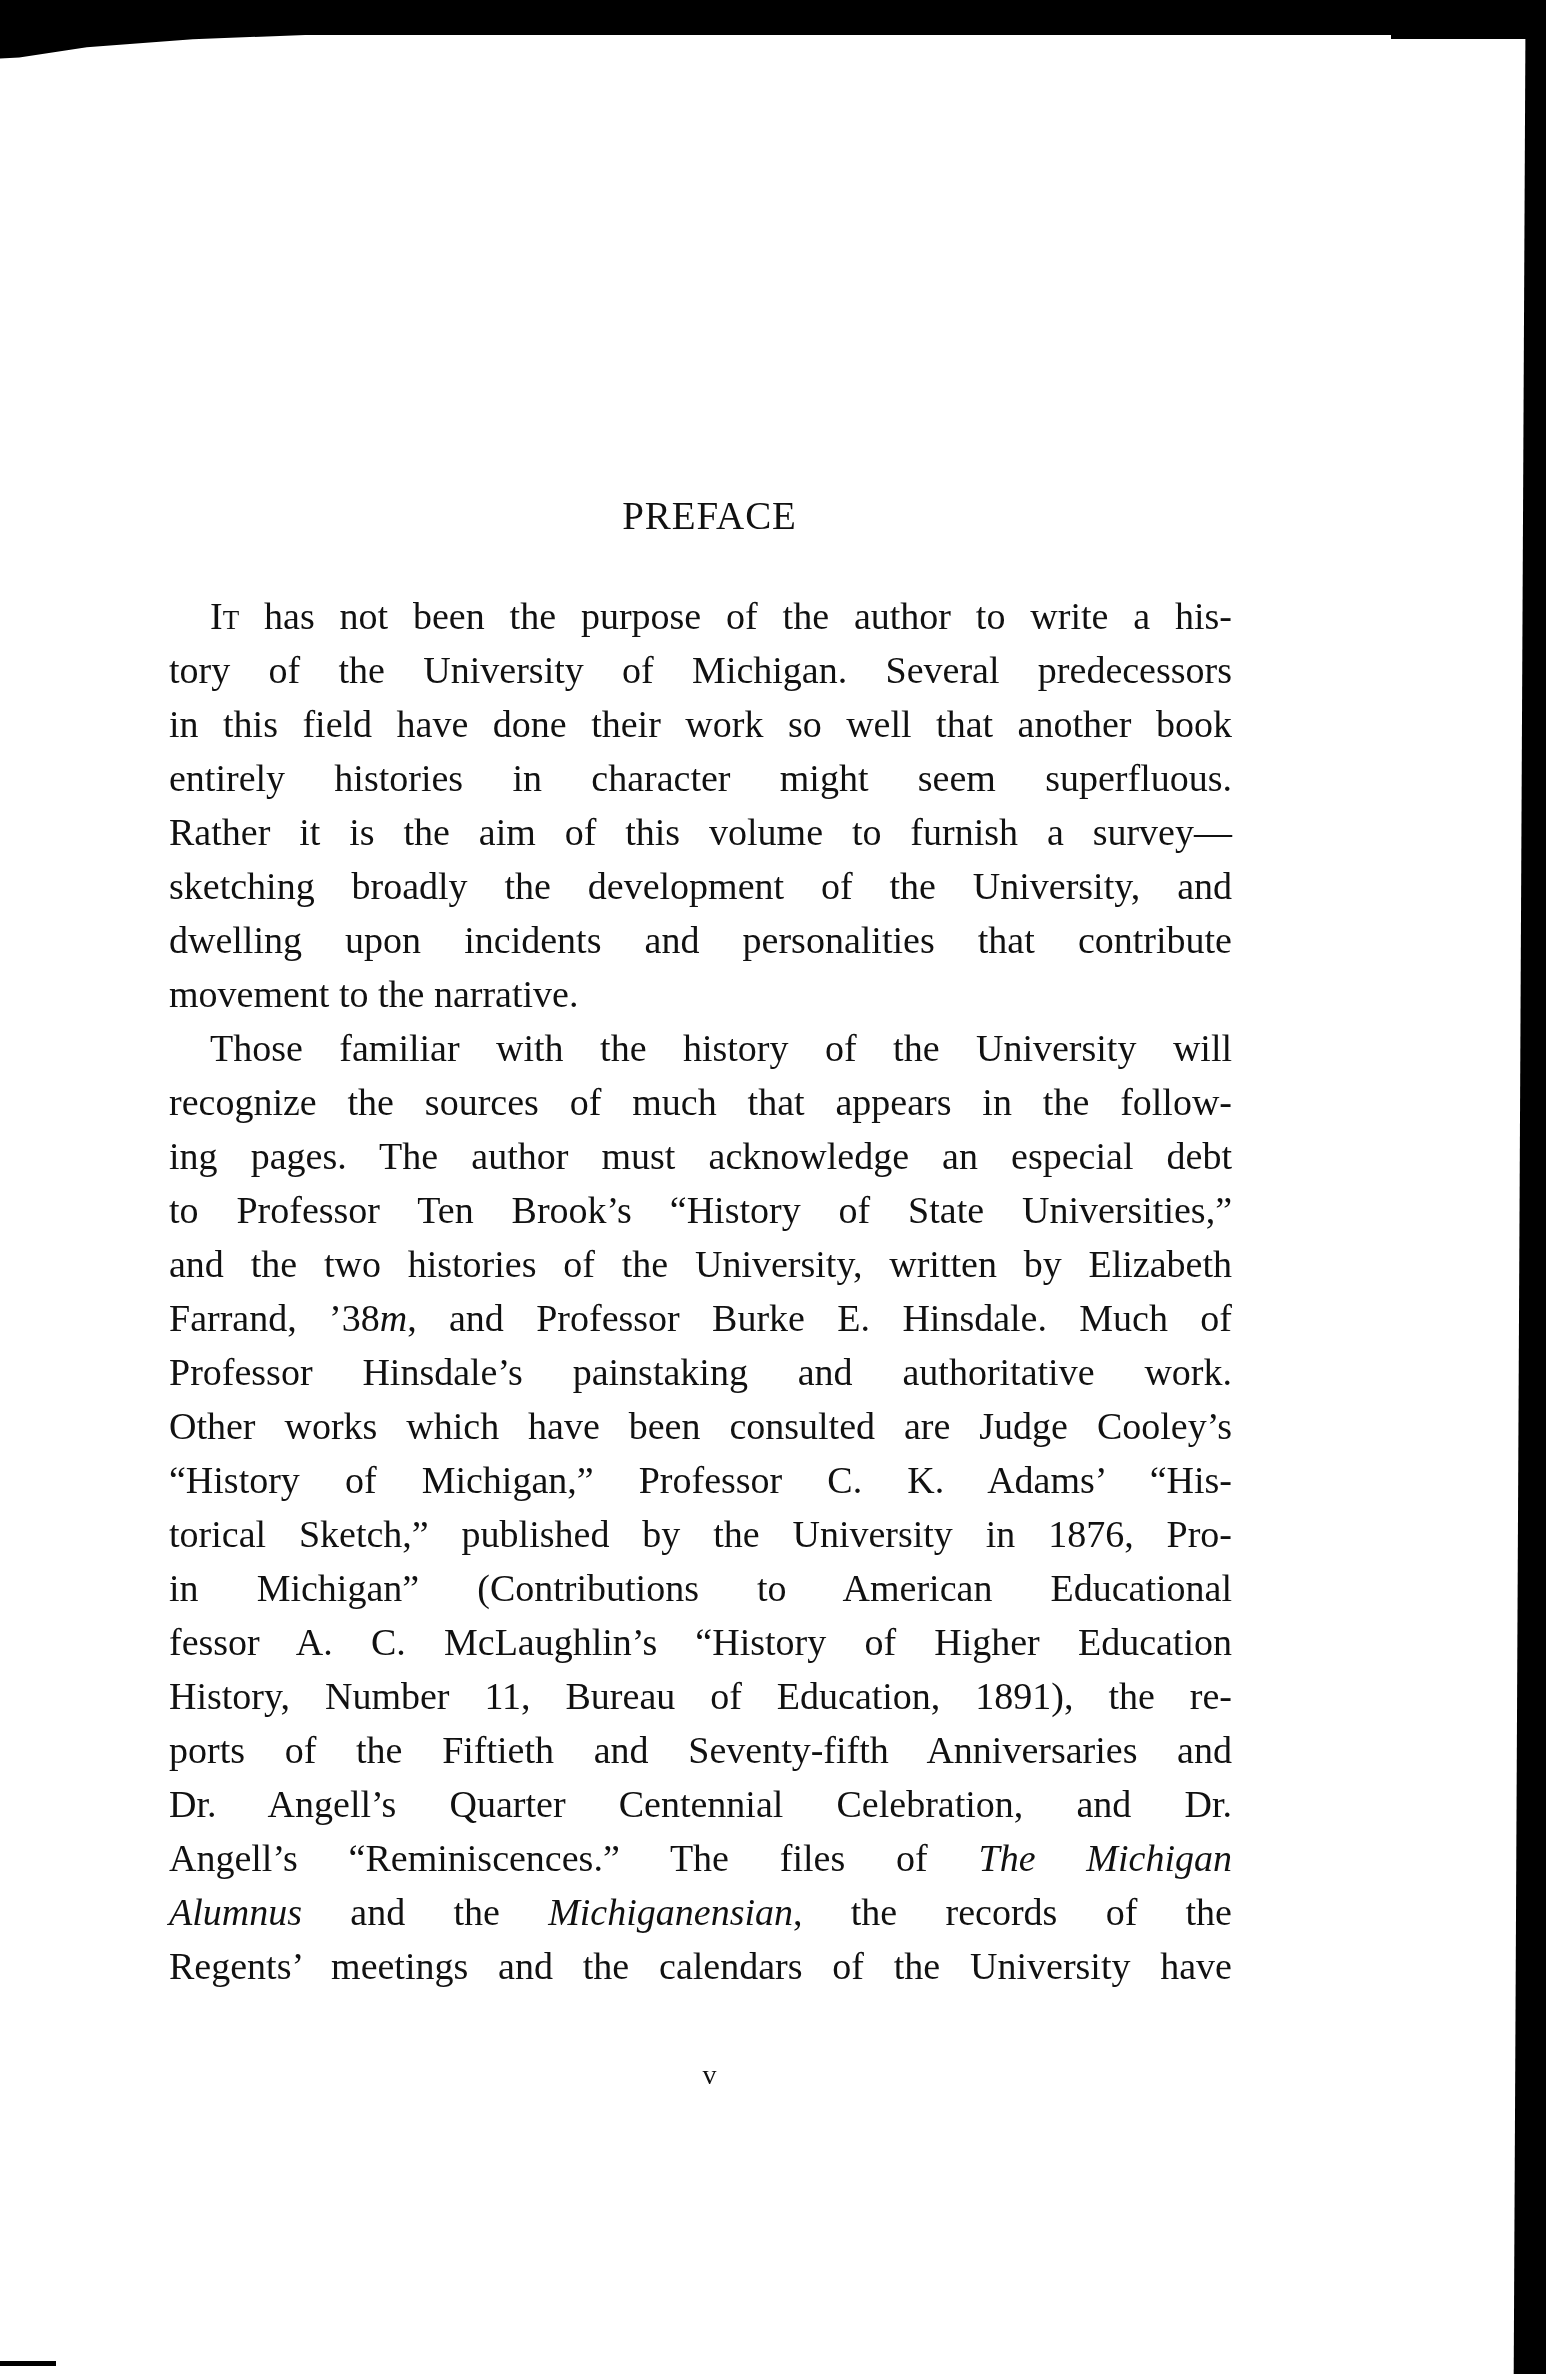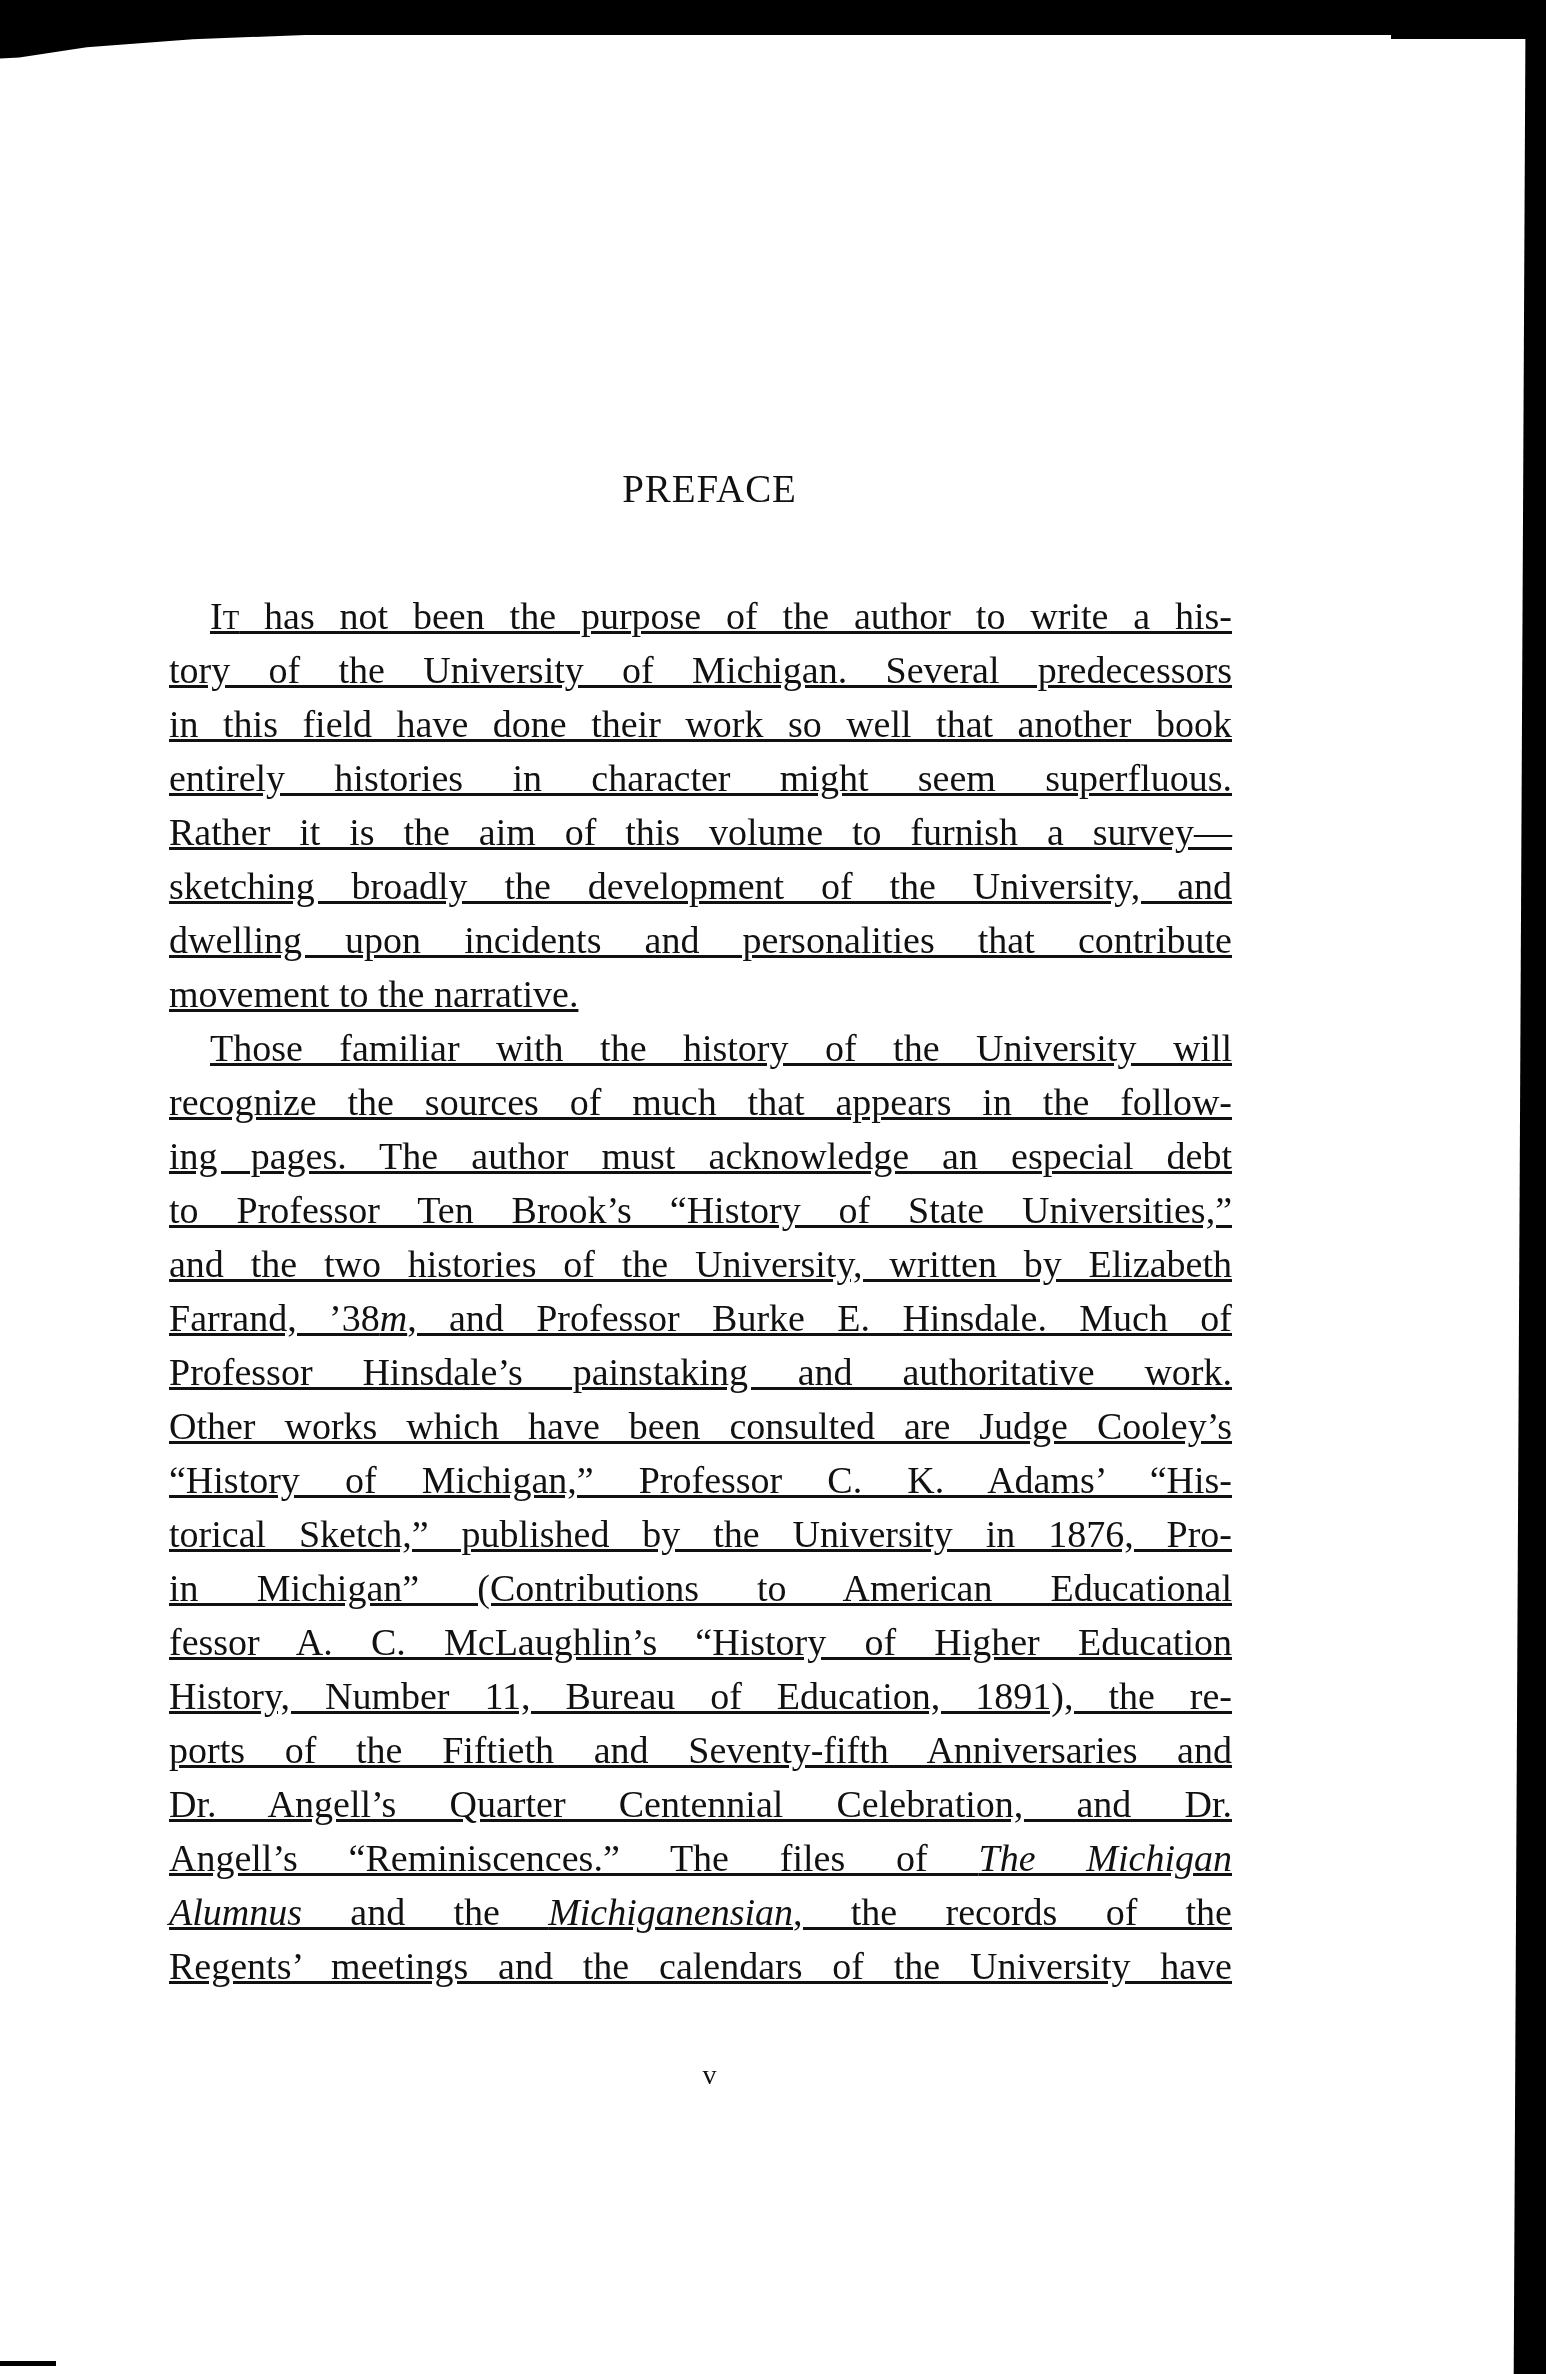--- a/index.html
+++ b/index.html
@@ -4,24 +4,24 @@
 <style>
   html, body { margin:0; padding:0; }
   body { width:1546px; height:2375px; position:relative; background:#ffffff; overflow:hidden; }
   .scan-top { position:absolute; left:0; top:0; width:1546px; height:35px; background:#000; }
   .scan-top-curve { position:absolute; left:0; top:28px; width:482px; height:32px; background:#000;
     clip-path: polygon(0 0, 100% 0, 100% 12%, 70% 18%, 40% 35%, 18% 60%, 4% 92%, 0 95%); }
   .scan-top-right { position:absolute; left:1391px; top:28px; width:155px; height:11px; background:#000; }
   .scan-right { position:absolute; top:0; height:2375px; left:1512px; width:34px; background:#000;
     clip-path: polygon(40% 0, 100% 0, 100% 100%, 90% 100%, 68% 100%, 5% 100%); }
   .scan-bottom-mark { position:absolute; left:0; top:2361px; width:56px; height:4.6px; background:#000; }
-  .page-title { position:absolute; left:0; width:1419px; top:466px; text-align:center;
+  .page-title { position:absolute; left:0; width:1419px; top:493px; text-align:center;
     font-family:"Liberation Serif", serif; font-size:39px; color:#111; letter-spacing:0.9px; }
   .body-text { position:absolute; left:169px; top:589px; width:1063px;
-    font-family:"Liberation Serif", serif; font-size:38px; line-height:54px; color:#111;text-decoration:underline; }
+    font-family:"Liberation Serif", serif; font-size:38px; line-height:54px; color:#111; }
   .line { display:block; text-align:justify; text-align-last:justify; white-space:nowrap; height:54px; }
   .line.last { text-align-last:left; }
   .line.indent { padding-left:41px; }
   .line span.it { font-style:italic; }
   .smallcaps { font-variant:small-caps; }
   .folio { position:absolute; left:0; width:1419px; top:2059px; text-align:center;
     font-family:"Liberation Serif", serif; font-size:28px; color:#111; }
 </style>
 </head>
 <body>

